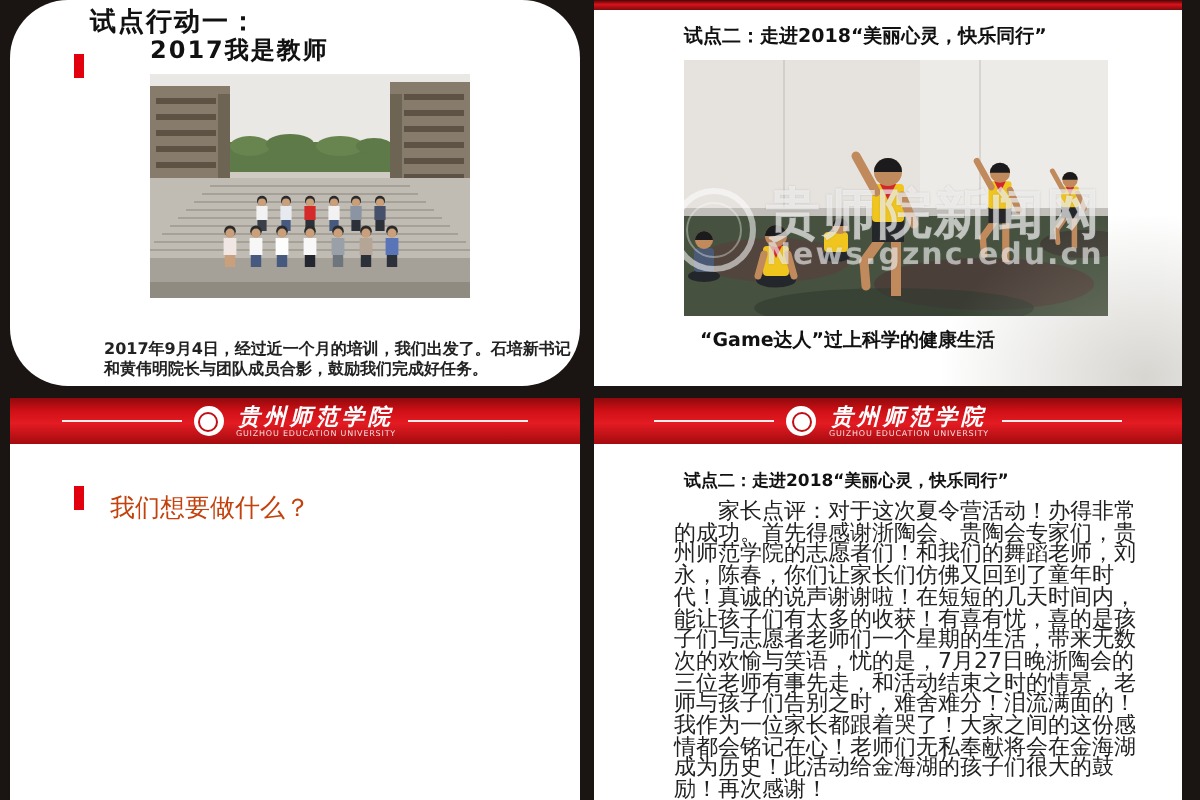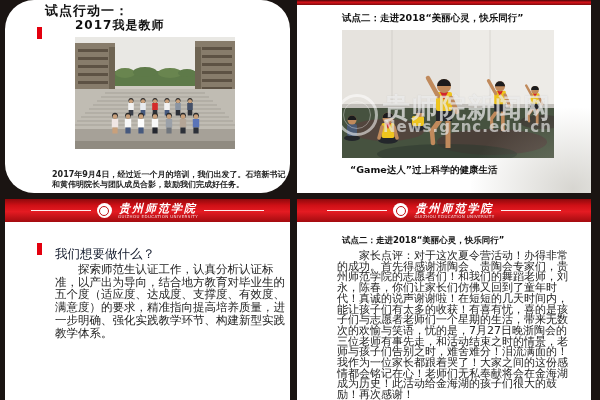--- a/index.html
+++ b/index.html
@@ -36,21 +36,21 @@
   .emblem { width:15px; height:15px; background:#fff; border-radius:50%; position:relative; flex:none; }
   .emblem::after { content:""; position:absolute; left:2.5px; top:2.5px; width:10px; height:10px;
                    border-radius:50%; border:1.5px solid #c01015; box-sizing:border-box; }
   .btxt { display:flex; flex-direction:column; align-items:center; line-height:1; }
   .bzh { font-family:"DejaVu Serif","Liberation Serif",serif; font-size:11px; font-weight:bold; font-style:italic;
          color:#fff; letter-spacing:2px; white-space:nowrap; }
   .ben { font-size:4px; color:rgba(255,255,255,0.85); letter-spacing:0.4px; margin-top:1px; white-space:nowrap; }
 
   
   .bl-accent { left:32px; top:44px; }
-  .bl-title { position:absolute; left:50px; top:47px; font-size:12.5px; color:#0f172a; white-space:nowrap; }
+  .bl-title { position:absolute; left:50px; top:47px; font-size:12.5px; color:#c2410c; white-space:nowrap; }
   .bl-body { position:absolute; left:50px; top:64px; width:233px; font-size:11.5px; line-height:12.7px; color:#222; }
   .bl-body p { margin:0; text-indent:2em; }
 
   
   .br-title { position:absolute; left:45px; top:36px; font-size:8.5px; font-weight:bold; color:#111; white-space:nowrap; }
   .br-body { position:absolute; left:40px; top:52px; width:236px; font-size:11px; line-height:10.7px; color:#222; text-indent:2em; margin:0; }
 
   
   .watermark { position:absolute; left:336px; top:94px; display:flex; align-items:flex-start; gap:5px;
                z-index:6; pointer-events:none; }
@@ -275,21 +275,20 @@
       <span class="emblem"></span>
       <span class="btxt">
         <span class="bzh">贵州师范学院</span>
         <span class="ben">GUIZHOU EDUCATION UNIVERSITY</span>
       </span>
       <span class="bline"></span>
     </div>
     <div class="accent bl-accent"></div>
     <div class="bl-title">我们想要做什么？</div>
     <div class="bl-body">
-      <p>探索师范生认证工作，认真分析认证标准，以产出为导向，结合地方教育对毕业生的五个度（适应度、达成度、支撑度、有效度、满意度）的要求，精准指向提高培养质量，进一步明确、强化实践教学环节、构建新型实践教学体系。</p>
     </div>
   </div>
 
   <div class="slide br">
     <div class="banner">
       <span class="bline"></span>
       <span class="emblem"></span>
       <span class="btxt">
         <span class="bzh">贵州师范学院</span>
         <span class="ben">GUIZHOU EDUCATION UNIVERSITY</span>

